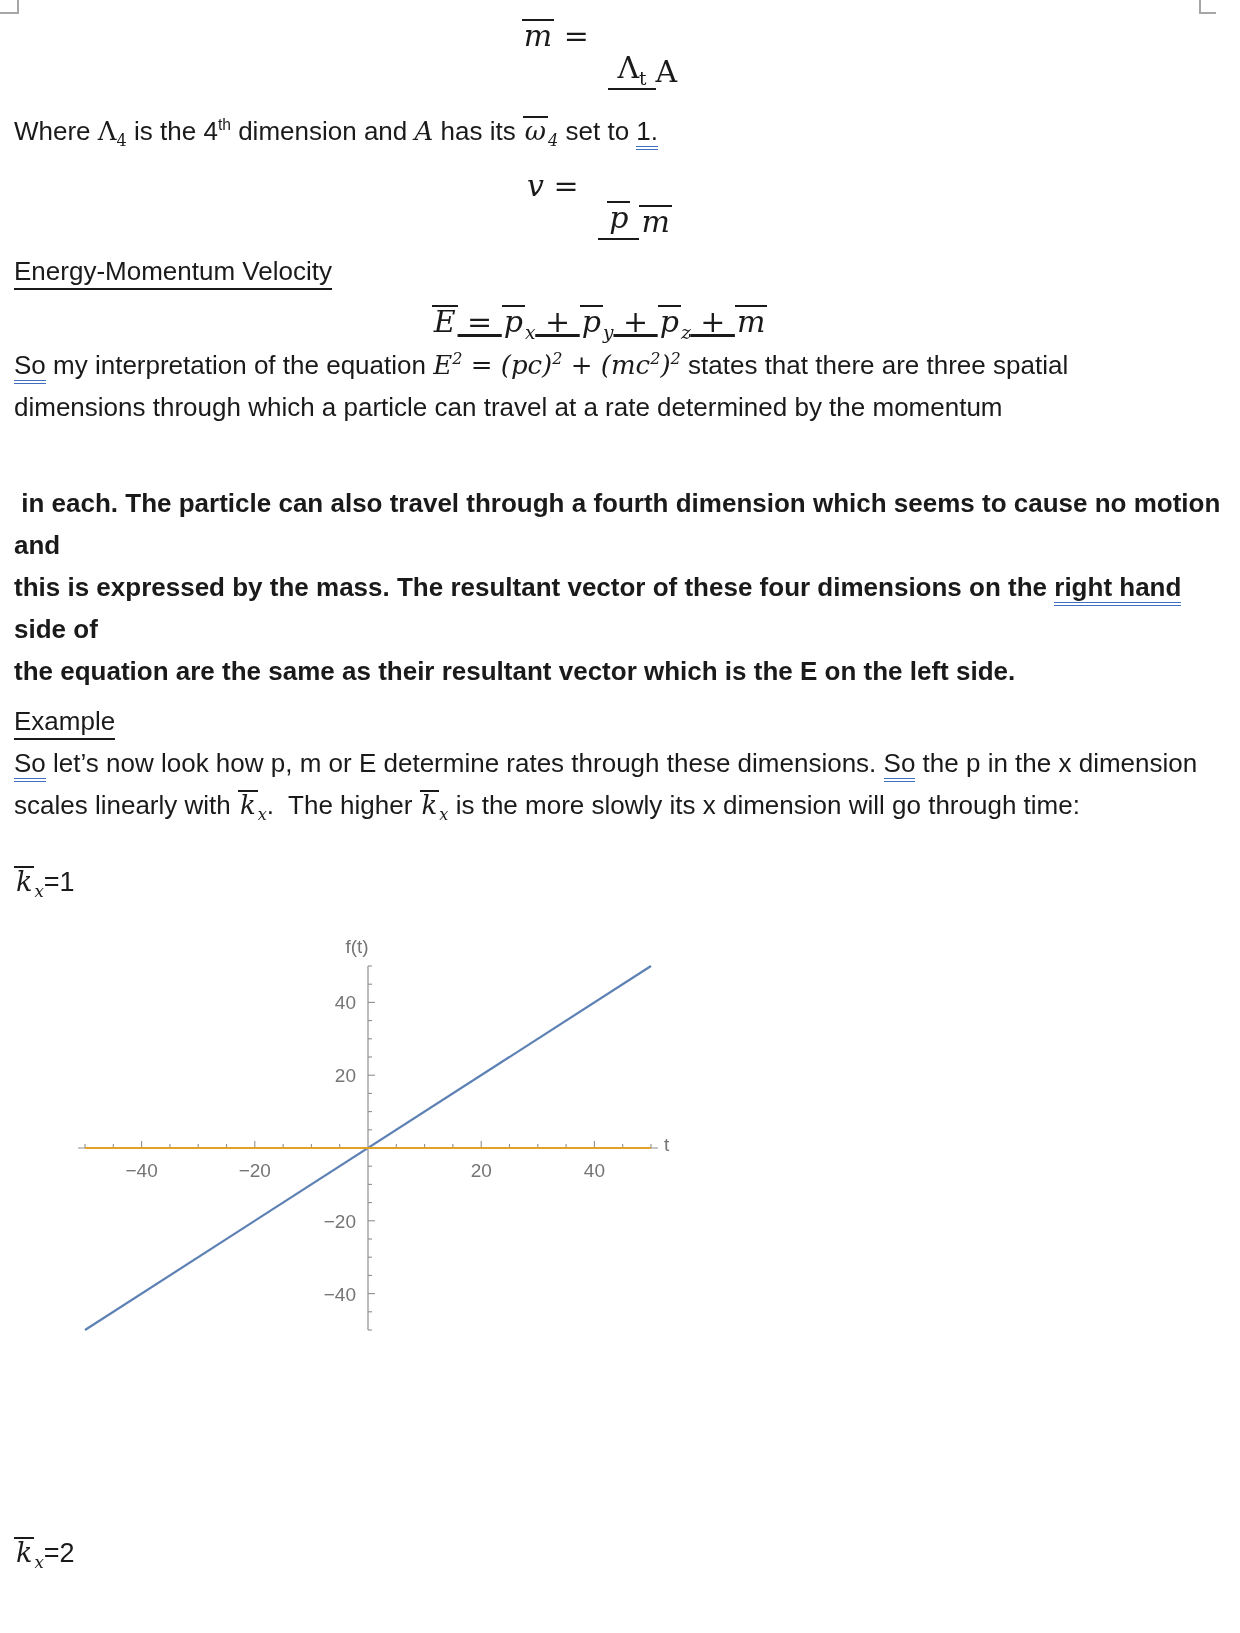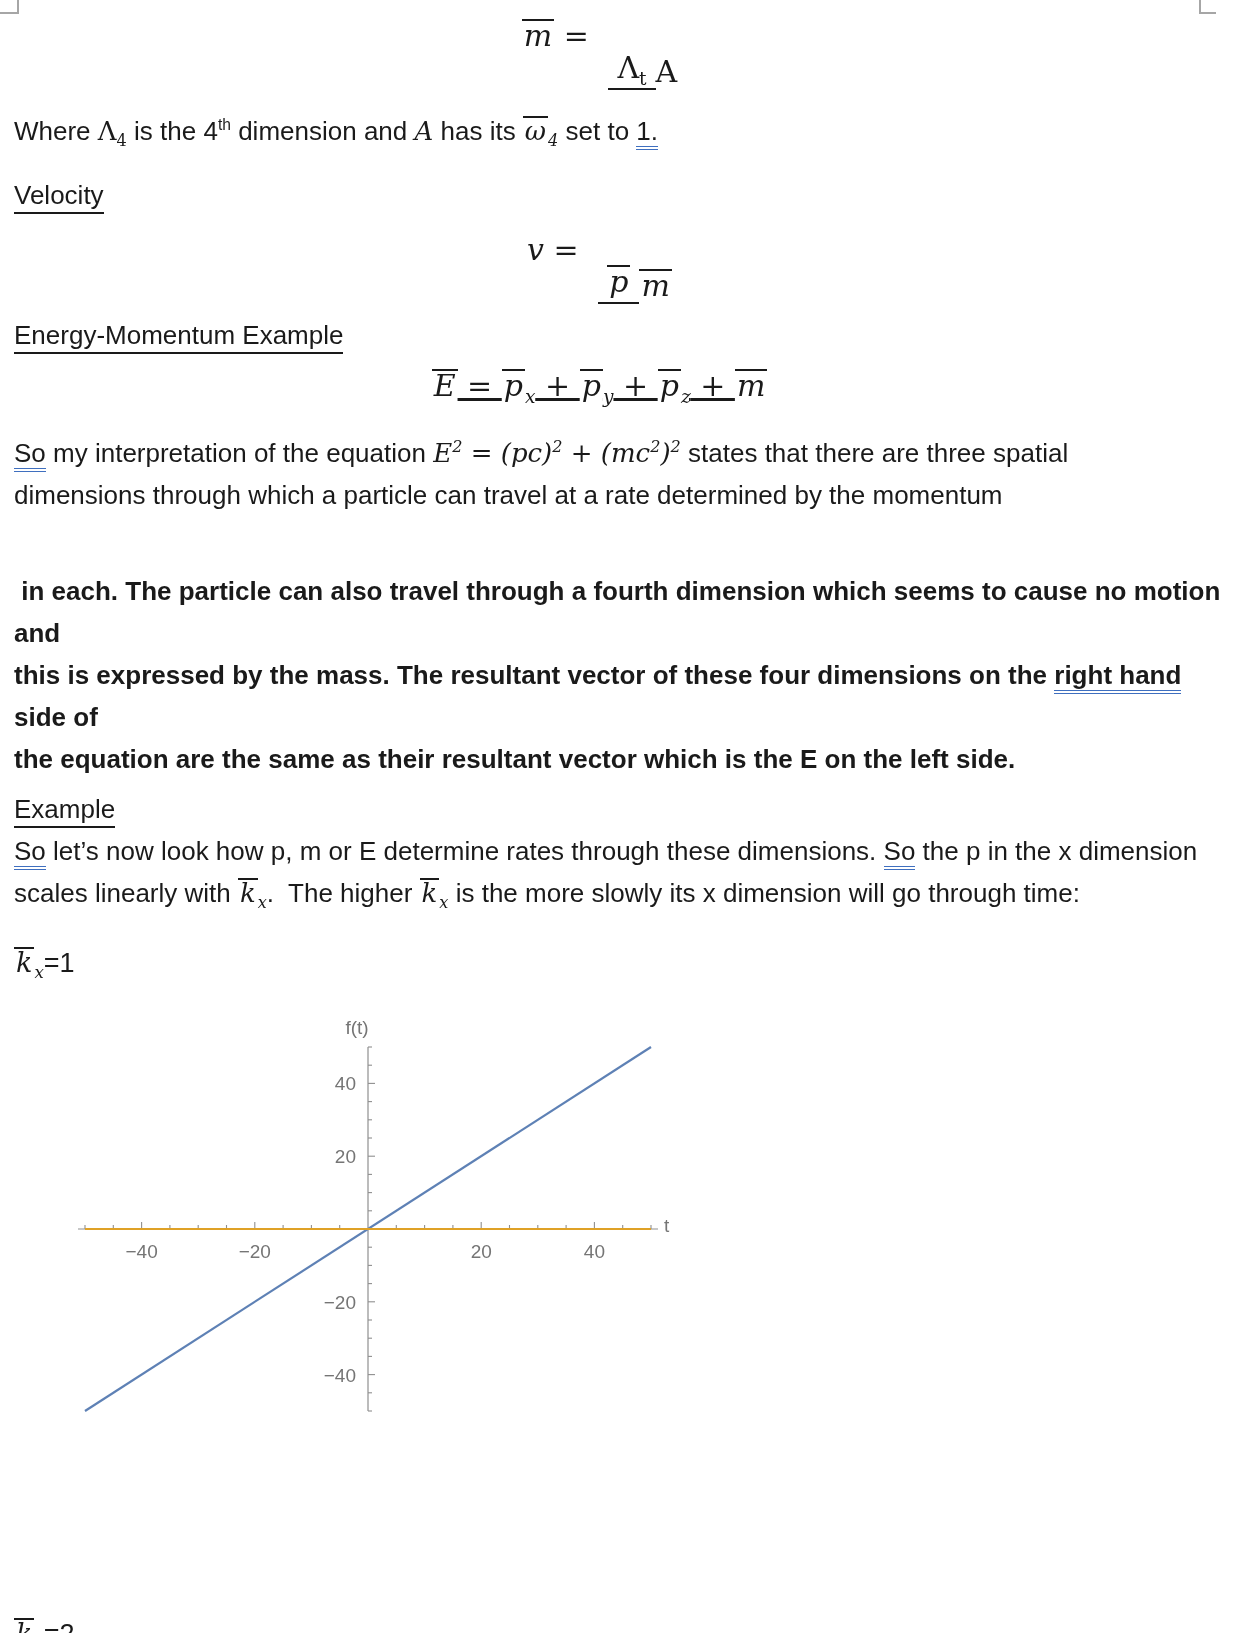--- a/index.html
+++ b/index.html
@@ -24,26 +24,26 @@
   .frac .den{padding-top:3px;}
   .gram{border-bottom:4px double #3f6fbf;padding-bottom:0;}
   
   .eq{text-align:center;font-size:30px;line-height:44px;padding-right:45px;}
   #eq-mass{margin:4px 0 0;}
   #para-where{margin-top:20px;}
   #h-velocity{margin-top:22px;}
   #eq-v{margin-top:12px;}
   #h-energy{margin-top:10px;}
   #eq-E{margin-top:8px;text-decoration:underline;}
-  #para-interp{margin-top:24px;}
+  #para-interp{}
   #para-ineach{margin-top:54px;font-weight:bold;}
   #h-example{margin-top:8px;}
   #para-example{margin-top:0;}
   .kx{font-size:27px;line-height:42px;}
-  #kx1{margin-top:28px;}
+  #kx1{margin-top:35px;}
   #kx2{margin-top:172px;}
   figure.chart{margin:2px 0 0 -14px;padding:0;}
   figure.chart svg{display:block;}
   
   .corner-tl{position:absolute;left:0;top:0;width:17px;height:12px;
     border-right:2px solid #a6a6a6;border-bottom:2px solid #a6a6a6;}
   .corner-tr{position:absolute;right:24px;top:0;width:15px;height:12px;
     border-left:2px solid #a6a6a6;border-bottom:2px solid #a6a6a6;}
 </style>
 </head>
@@ -54,28 +54,27 @@
 
 <div class="doc">
 
   <div class="eq" id="eq-mass"><span class="mi"><span class="ob">m</span></span><span class="mi up"> = </span><span class="frac">
         <span class="num"><span class="mi up">Λ<sub class="msub">t</sub></span></span>
         <span class="den"><span class="mi up">A</span></span>
       </span></div>
 
   <p id="para-where"><span class="rt">Where </span><span class="mi up">Λ<sub class="msub">4</sub></span><span class="rt"> is the 4</span><sup class="tsup">th</sup><span class="rt"> dimension and </span><span class="mi">A</span><span class="rt"> has its </span><span class="mi"><span class="ob">ω</span><sub class="msub">4</sub></span><span class="rt"> set to </span><span class="rt gram">1.</span></p>
 
-  <h2 id="h-velocity"><span class="hu">Velocity</span></h2>
 
   <div class="eq" id="eq-v"><span class="mi">v</span><span class="mi up"> = </span><span class="frac">
         <span class="num"><span class="mi"><span class="ob">p</span></span></span>
         <span class="den"><span class="mi"><span class="ob">m</span></span></span>
       </span></div>
 
-  <h2 id="h-energy"><span class="hu">Energy-Momentum Example</span></h2>
+  <h2 id="h-energy"><span class="hu">Energy-Momentum Velocity</span></h2>
 
   <div class="eq" id="eq-E"><span class="mi"><span class="ob">E</span></span><span class="mi up"> = </span><span class="mi"><span class="ob">p</span><sub class="msub">x</sub></span><span class="mi up"> + </span><span class="mi"><span class="ob">p</span><sub class="msub">y</sub></span><span class="mi up"> + </span><span class="mi"><span class="ob">p</span><sub class="msub">z</sub></span><span class="mi up"> + </span><span class="mi"><span class="ob">m</span></span></div>
 
   <p id="para-interp"><span class="rt gram">So</span><span class="rt"> my interpretation of the equation </span><span class="mi">E<sup class="msup">2</sup></span><span class="mi up"> = </span><span class="mi">(pc)<sup class="msup">2</sup></span><span class="mi up"> + </span><span class="mi">(mc<sup class="msup">2</sup></span><span class="mi">)<sup class="msup">2</sup></span><span class="rt"> states that there are three spatial</span><br><span class="rt">dimensions through which a particle can travel at a rate determined by the momentum</span></p>
 
   <p id="para-ineach"><span class="rt">&nbsp;in each. The particle can also travel through a fourth dimension which seems to cause no motion and</span><br><span class="rt">this is expressed by the mass. The resultant vector of these four dimensions on the </span><span class="rt gram">right hand</span><span class="rt"> side of</span><br><span class="rt">the equation are the same as their resultant vector which is the E on the left side.</span></p>
 
   <h2 id="h-example"><span class="hu">Example</span></h2>
 
   <p id="para-example"><span class="rt gram">So</span><span class="rt"> let’s now look how p, m or E determine rates through these dimensions. </span><span class="rt gram">So</span><span class="rt"> the p in the x dimension</span><br><span class="rt">scales linearly with </span><span class="mi"><span class="ob">k</span><sub class="msub">x</sub></span><span class="rt">.&nbsp; The higher </span><span class="mi"><span class="ob">k</span><sub class="msub">x</sub></span><span class="rt"> is the more slowly its x dimension will go through time:</span></p>

